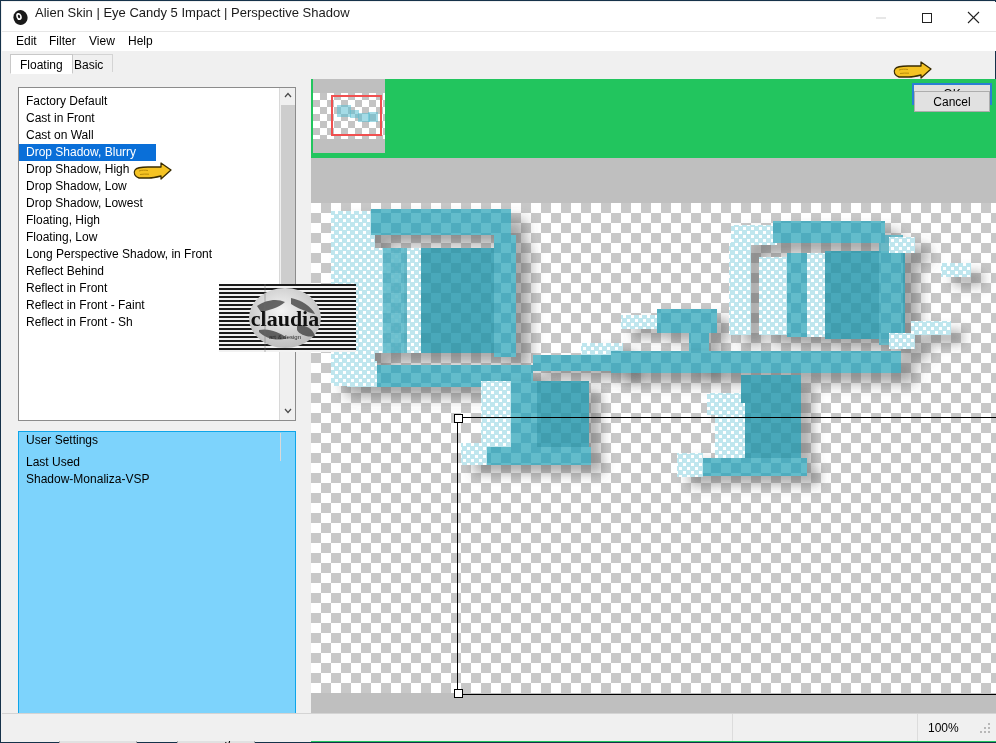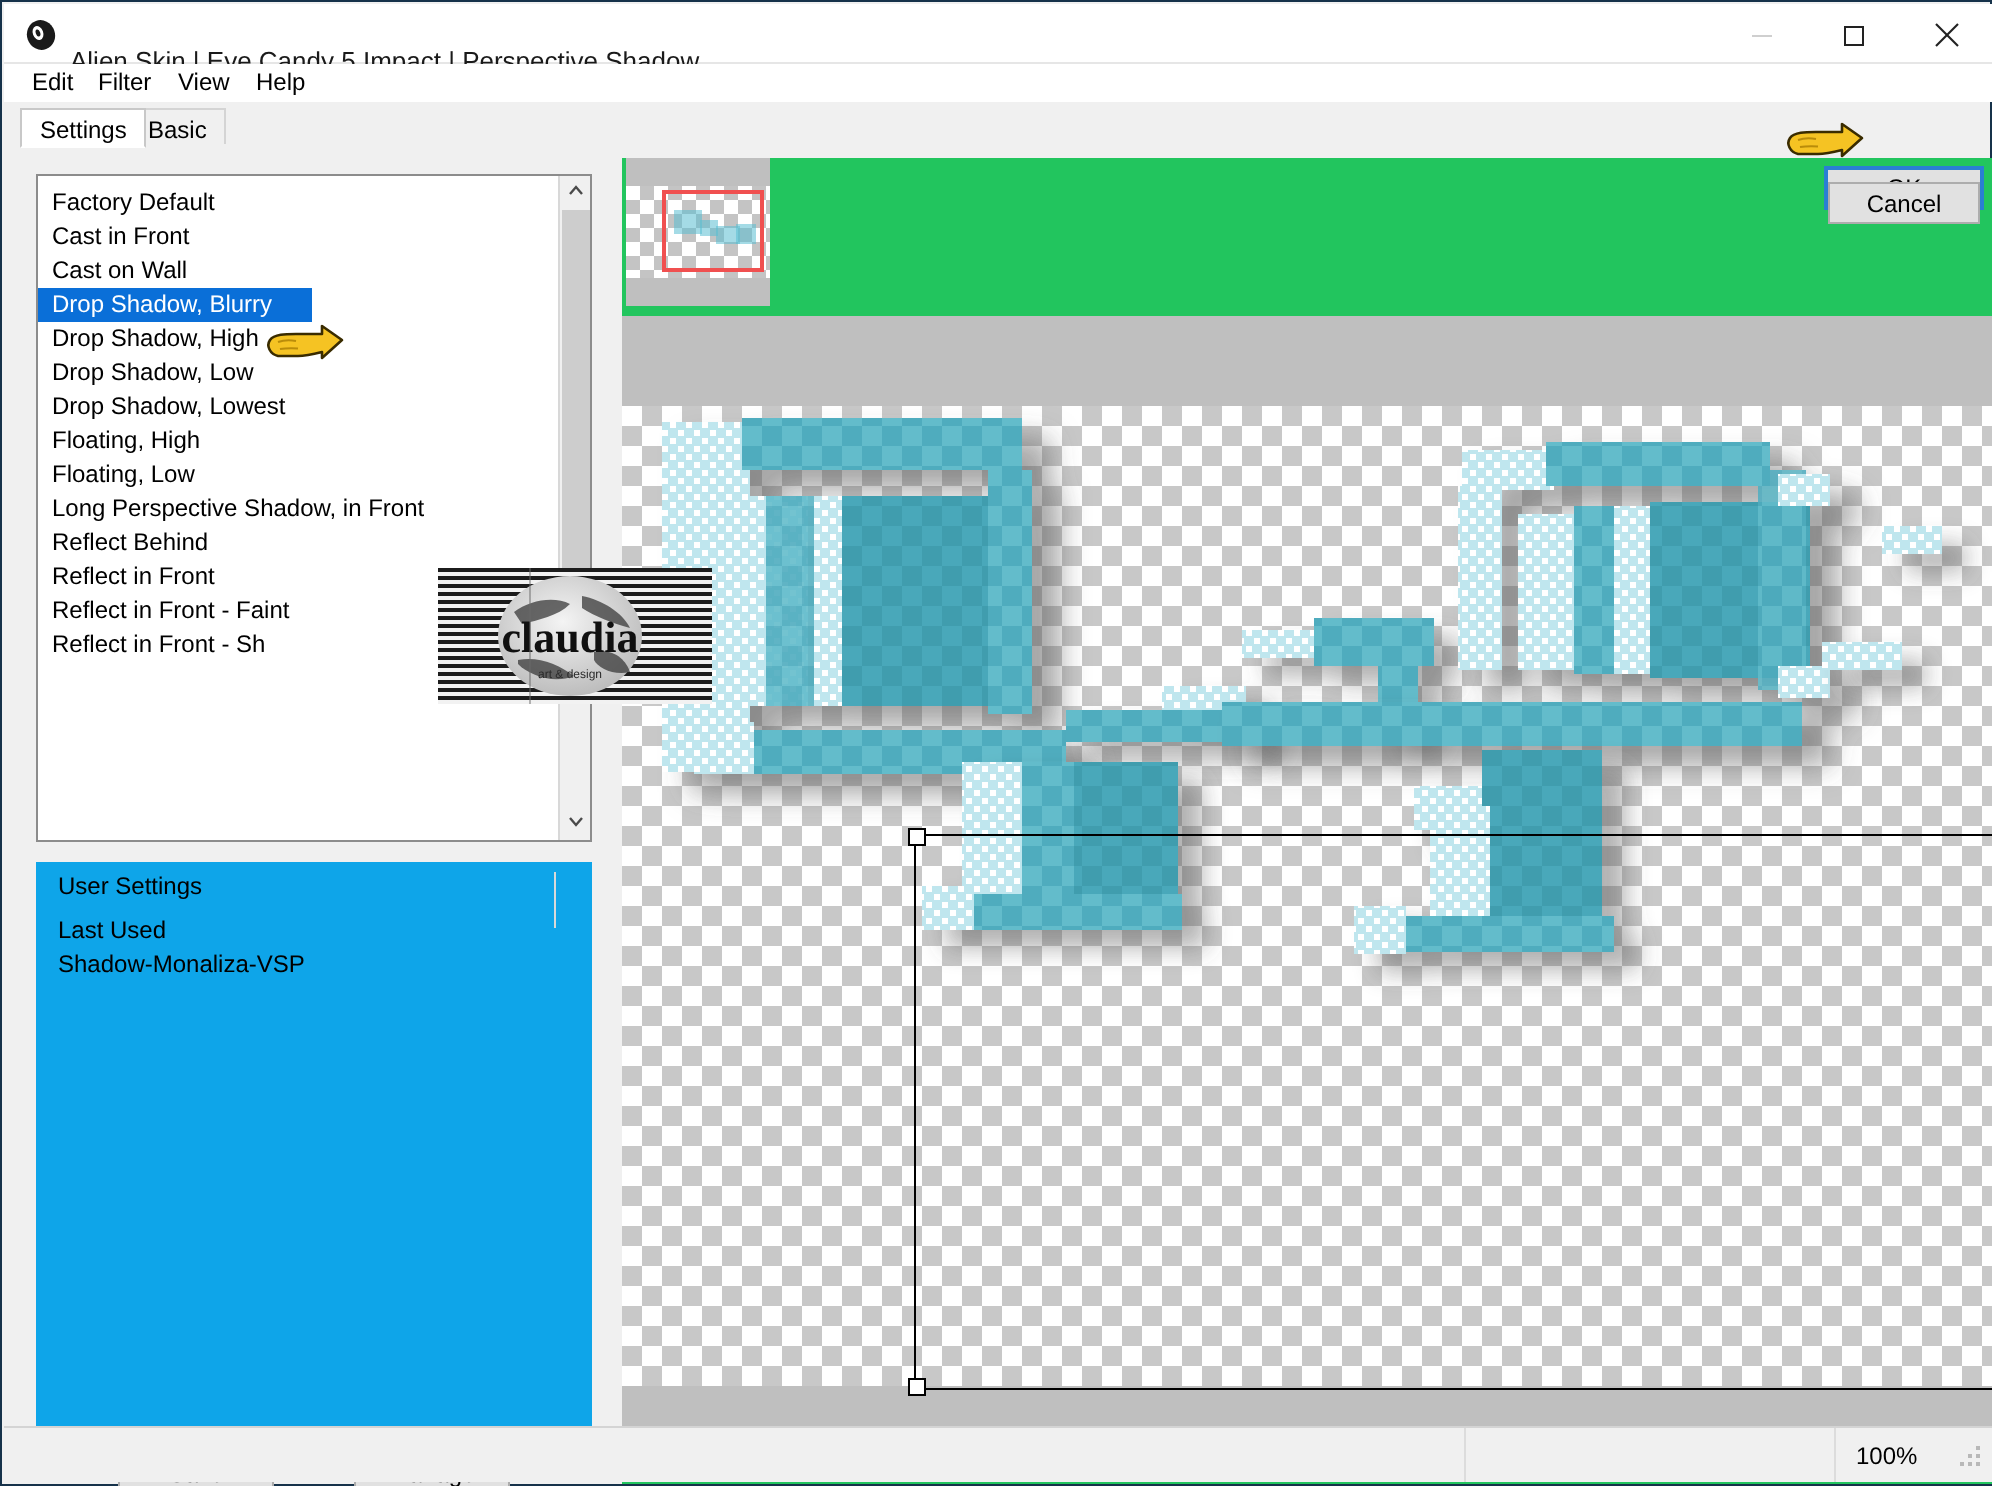--- a/index.html
+++ b/index.html
@@ -37,21 +37,21 @@
     border-bottom: 1px solid #e6e6e6;
     box-sizing: border-box;
   }
   #app-icon {
     position: absolute;
     left: 10px; top: 7px;
     width: 17px; height: 17px;
   }
   #title-text {
     position: absolute;
-    left: 33px; top: 21px;
+    left: 33px; top: 3px;
     font-size: 13px;
     color: #1a1a1a;
     white-space: nowrap;
   }
   .winbtn {
     position: absolute;
     top: 1px;
     width: 46px; height: 29px;
     background: transparent;
     border: none;
@@ -171,22 +171,22 @@
     left: 1px; top: 17px;
     width: 14px; height: 240px;
     background: #cdcdcd;
   }
 
   
   #user-list {
     position: absolute;
     left: 16px; top: 380px;
     width: 278px; height: 287px;
-    background: #0ea5e9;
-    border: 4px solid #0ea5e9;
+    background: #7dd3fc;
+    border: 1px solid #0ea5e9;
     box-sizing: border-box;
     overflow: hidden;
   }
   #user-divider {
     position: absolute;
     right: 14px; top: 1px;
     width: 1px; height: 28px;
     background: #d9d9d9;
   }
 
@@ -451,21 +451,21 @@
 
   <div id="menubar">
     <span class="menu-item" style="left:11px">Edit</span>
     <span class="menu-item" style="left:44px">Filter</span>
     <span class="menu-item" style="left:84px">View</span>
     <span class="menu-item" style="left:123px">Help</span>
   </div>
 
   <div id="left-panel">
 
-    <div class="tab active" id="tab-settings">Settings</div>
+    <div class="tab active" id="tab-settings">Floating</div>
     <div class="tab inactive" id="tab-basic">Basic</div>
 
     <div id="factory-list">
       <div class="list-spacer"></div>
       <div class="list-row">Factory Default</div>
       <div class="list-row">Cast in Front</div>
       <div class="list-row">Cast on Wall</div>
       <div class="list-row selected">Drop Shadow, Blurry</div>
       <div class="list-row">Drop Shadow, High</div>
       <div class="list-row">Drop Shadow, Low</div>

